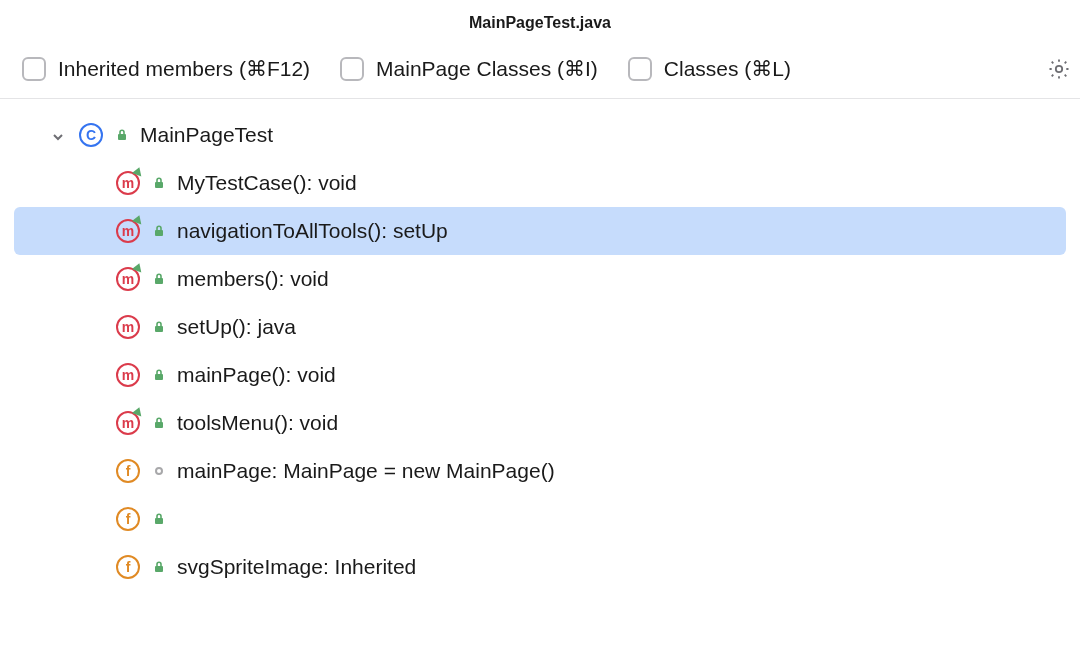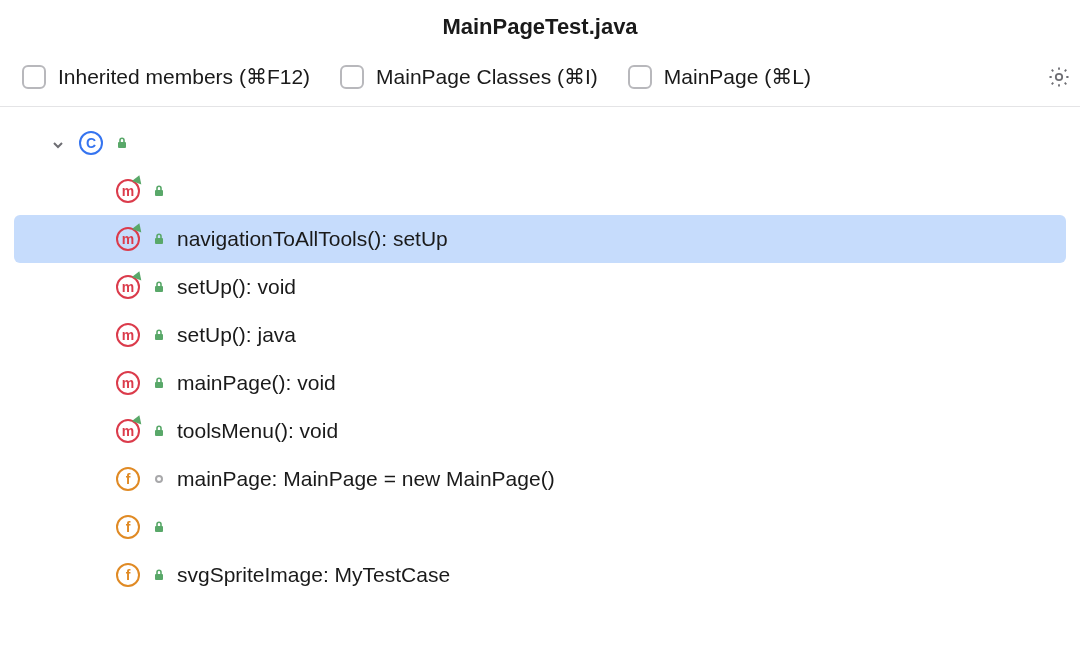--- a/index.html
+++ b/index.html
@@ -15,21 +15,21 @@
   .window {
     width: 100%;
     height: 100%;
     display: flex;
     flex-direction: column;
   }
   .titlebar {
     text-align: center;
     padding: 14px 0 18px 0;
     font-weight: 700;
-    font-size: 22px;
+    font-size: 16px;
   }
   .filterbar {
     display: flex;
     gap: 30px;
     padding: 6px 8px 16px 22px;
     border-bottom: 1px solid #e4e4e6;
   }
   .filter-item {
     display: flex;
     align-items: center;
@@ -145,21 +145,21 @@
     <div class="filter-item">
       <span class="checkbox"></span>
       <span>Inherited members (⌘F12)</span>
     </div>
     <div class="filter-item">
       <span class="checkbox"></span>
       <span>MainPage Classes (⌘I)</span>
     </div>
     <div class="filter-item">
       <span class="checkbox"></span>
-      <span>MainPage (⌘L)</span>
+      <span>Classes (⌘L)</span>
     </div>
     <div class="spacer"></div>
     <div class="gear-btn">
       <svg width="24" height="24" viewBox="0 0 24 24" fill="none" stroke="currentColor" stroke-width="1.8">
         <circle cx="12" cy="12" r="3.2"></circle>
         <path d="M12 2.5v2.2M12 19.3v2.2M4.7 4.7l1.6 1.6M17.7 17.7l1.6 1.6M2.5 12h2.2M19.3 12h2.2M4.7 19.3l1.6-1.6M17.7 6.3l1.6-1.6"></path>
       </svg>
     </div>
   </div>
 
@@ -174,34 +174,36 @@
       </span>
       <span class="icon-slot">
         <span class="circ-icon circ-c">C</span>
       </span>
       <span class="vis-slot">
         <svg class="lock-icon" width="14" height="14" viewBox="0 0 14 14" fill="currentColor">
             <rect x="3" y="6" width="8" height="6" rx="1"></rect>
             <path d="M5 6V4.2a2 2 0 0 1 4 0V6" fill="none" stroke="currentColor" stroke-width="1.6"></path>
           </svg>
       </span>
+      <span class="label">MainPageTest</span>
     </div>
 
     <div id="members">
         <div class="tree-row">
           <span class="indent2"></span>
           <span class="icon-slot">
             <span class="circ-icon circ-m">m<span class="arrow-badge"></span></span>
           </span>
           <span class="vis-slot">
             <svg class="lock-icon" width="14" height="14" viewBox="0 0 14 14" fill="currentColor">
               <rect x="3" y="6" width="8" height="6" rx="1"></rect>
               <path d="M5 6V4.2a2 2 0 0 1 4 0V6" fill="none" stroke="currentColor" stroke-width="1.6"></path>
             </svg>
           </span>
+          <span class="label">MyTestCase(): void</span>
         </div>
         <div class="tree-row selected">
           <span class="indent2"></span>
           <span class="icon-slot">
             <span class="circ-icon circ-m">m<span class="arrow-badge"></span></span>
           </span>
           <span class="vis-slot">
             <svg class="lock-icon" width="14" height="14" viewBox="0 0 14 14" fill="currentColor">
               <rect x="3" y="6" width="8" height="6" rx="1"></rect>
               <path d="M5 6V4.2a2 2 0 0 1 4 0V6" fill="none" stroke="currentColor" stroke-width="1.6"></path>
@@ -213,21 +215,21 @@
           <span class="indent2"></span>
           <span class="icon-slot">
             <span class="circ-icon circ-m">m<span class="arrow-badge"></span></span>
           </span>
           <span class="vis-slot">
             <svg class="lock-icon" width="14" height="14" viewBox="0 0 14 14" fill="currentColor">
               <rect x="3" y="6" width="8" height="6" rx="1"></rect>
               <path d="M5 6V4.2a2 2 0 0 1 4 0V6" fill="none" stroke="currentColor" stroke-width="1.6"></path>
             </svg>
           </span>
-          <span class="label">setUp(): void</span>
+          <span class="label">members(): void</span>
         </div>
         <div class="tree-row">
           <span class="indent2"></span>
           <span class="icon-slot">
             <span class="circ-icon circ-m">m</span>
           </span>
           <span class="vis-slot">
             <svg class="lock-icon" width="14" height="14" viewBox="0 0 14 14" fill="currentColor">
               <rect x="3" y="6" width="8" height="6" rx="1"></rect>
               <path d="M5 6V4.2a2 2 0 0 1 4 0V6" fill="none" stroke="currentColor" stroke-width="1.6"></path>
@@ -287,18 +289,18 @@
           <span class="indent2"></span>
           <span class="icon-slot">
             <span class="circ-icon circ-f">f</span>
           </span>
           <span class="vis-slot">
             <svg class="lock-icon" width="14" height="14" viewBox="0 0 14 14" fill="currentColor">
               <rect x="3" y="6" width="8" height="6" rx="1"></rect>
               <path d="M5 6V4.2a2 2 0 0 1 4 0V6" fill="none" stroke="currentColor" stroke-width="1.6"></path>
             </svg>
           </span>
-          <span class="label">svgSpriteImage: MyTestCase</span>
+          <span class="label">svgSpriteImage: Inherited</span>
         </div>
       </div>
 
   </div>
 </div>
 
 </body></html>

